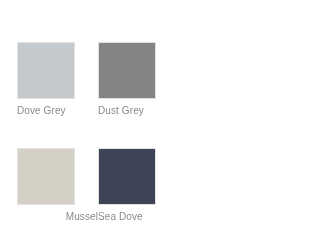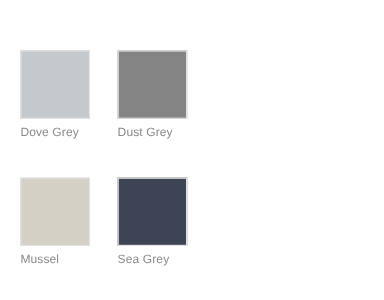--- a/index.html
+++ b/index.html
@@ -65,22 +65,22 @@
       <span class="swatch-label" style="color: rgb(138, 138, 138);">Dove Grey</span>
     </div>
 
     <div class="swatch-cell">
       <span class="swatch-chip" style="background-color: rgb(132, 132, 132); border-color: rgb(226, 226, 226);"></span>
       <span class="swatch-label" style="color: rgb(138, 138, 138);">Dust Grey</span>
     </div>
 
     <div class="swatch-cell">
       <span class="swatch-chip" style="background-color: rgb(212, 208, 198); border-color: rgb(226, 226, 226);"></span>
-      <span class="swatch-label" style="color: rgb(138, 138, 138);">Mussel</span>
+      <span class="swatch-label" style="color: rgb(138, 138, 138); text-align: right;">Mussel</span>
     </div>
 
     <div class="swatch-cell">
       <span class="swatch-chip" style="background-color: rgb(60, 68, 86); border-color: rgb(226, 226, 226);"></span>
-      <span class="swatch-label" style="color: rgb(138, 138, 138);">Sea Grey</span>
+      <span class="swatch-label" style="color: rgb(138, 138, 138);">Sea Dove</span>
     </div>
 
   </div>
 </div>
 
 </body></html>

